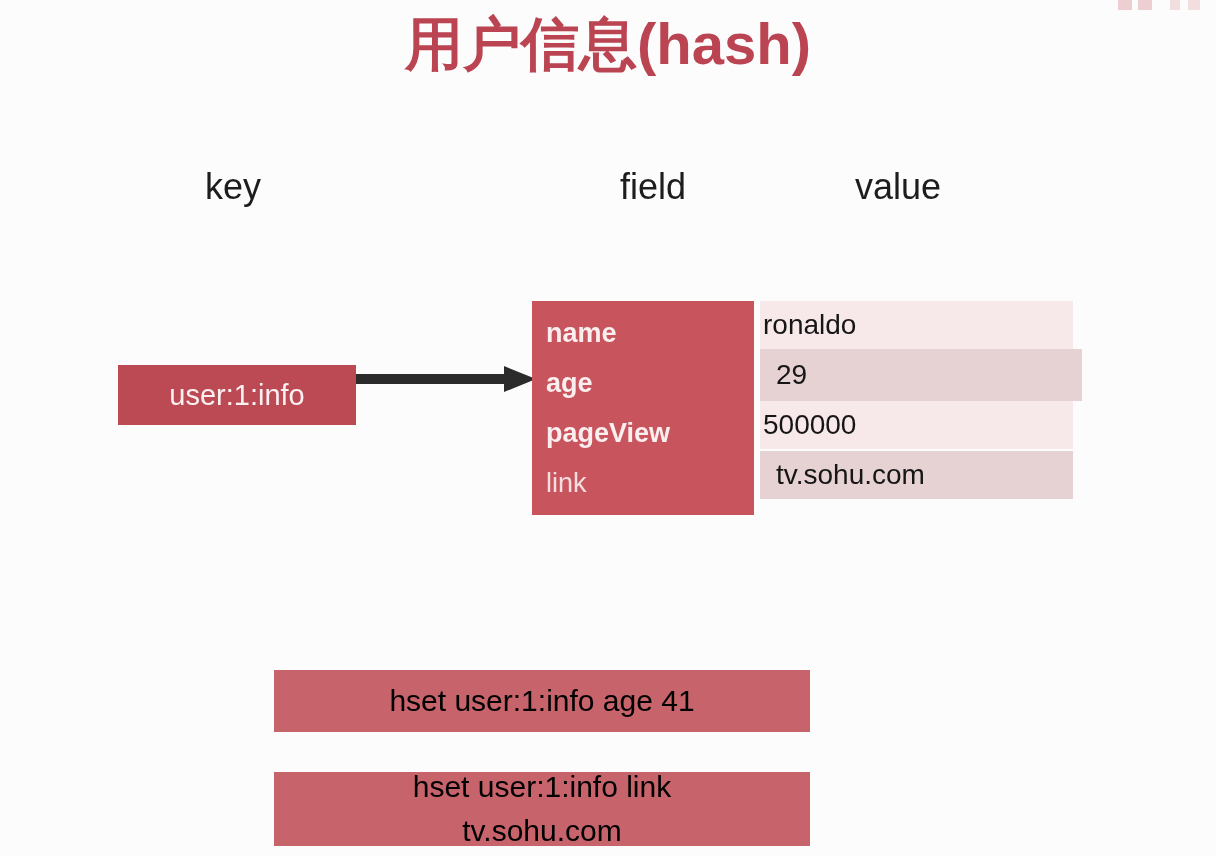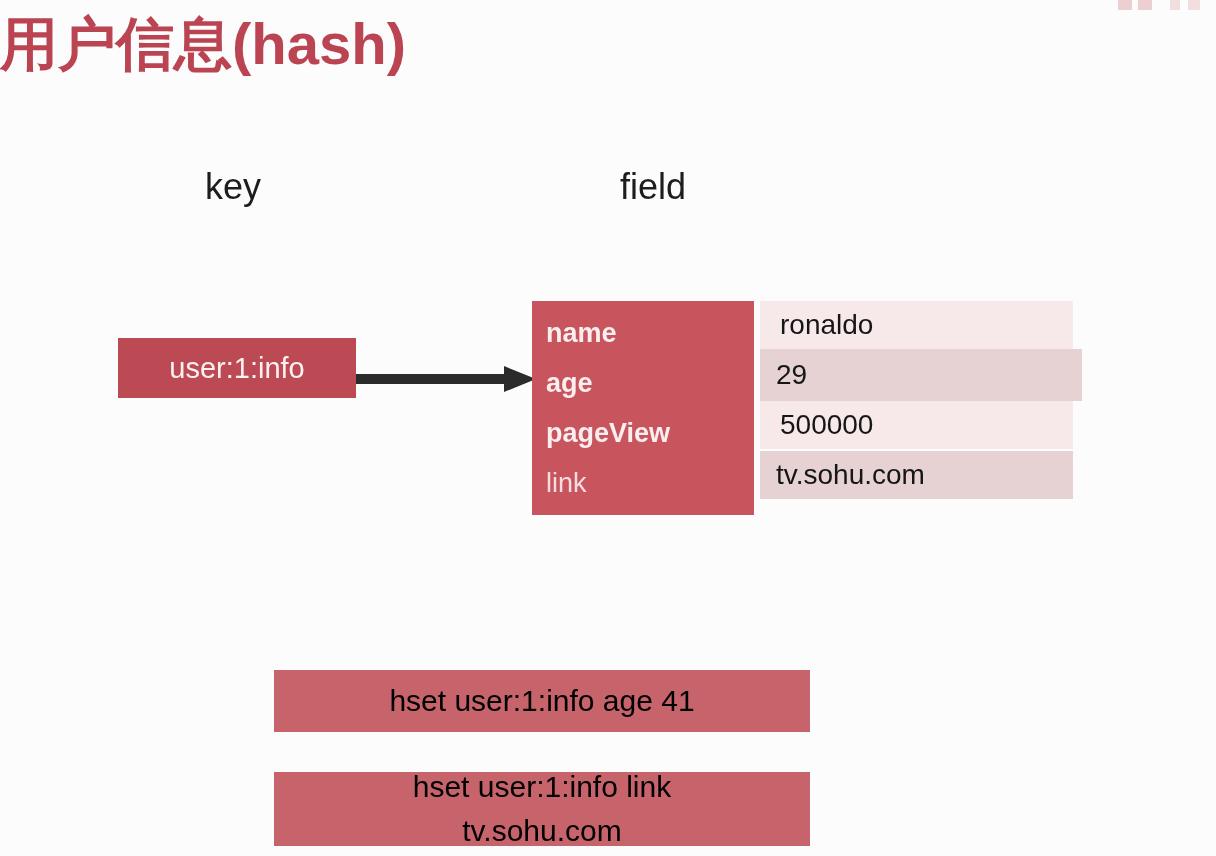--- a/index.html
+++ b/index.html
@@ -37,21 +37,21 @@
         rgba(190,80,90,0.6) 70px, rgba(190,80,90,0.6) 82px,
         rgba(255,255,255,0) 82px);
     filter: blur(0.6px);
   }
 
   #title {
     position: absolute;
     top: 6px;
     left: 0;
     width: 1216px;
-    text-align: left;
+    text-align: center;
     font-size: 58px;
     font-weight: bold;
     color: #bb4452;
     letter-spacing: 0px;
     white-space: nowrap;
   }
 
   .col-header {
     position: absolute;
     font-size: 36px;
@@ -60,21 +60,21 @@
     white-space: nowrap;
   }
   #header-key   { left: 205px; top: 166px; }
   #header-field { left: 620px; top: 166px; }
   #header-value { left: 855px; top: 166px; }
 
   
   #key-box {
     position: absolute;
     left: 118px;
-    top: 338px;
+    top: 365px;
     width: 238px;
     height: 60px;
     background: #bc4a55;
     display: flex;
     align-items: center;
     justify-content: center;
   }
   #key-box .label {
     font-size: 29px;
     color: #fdf0f1;
@@ -127,21 +127,21 @@
     left: 228px;
     top: 0;
     width: 313px;
     height: 48px;
     display: flex;
     align-items: center;
   }
   .cell-value .txt {
     font-size: 28px;
     color: #161616;
-    padding-left: 20px;
+    padding-left: 3px;
     white-space: nowrap;
   }
   .tint-a { background: #f7e9e9; }
   .tint-b { background: #e6d2d2; }
   
   .row.wide .cell-value {
     width: 322px;
     height: 52px;
     top: -2px;
   }
@@ -180,20 +180,21 @@
 <body>
 
 <div id="slide">
 
   <div id="watermark"></div>
 
   <div id="title">用户信息(hash)</div>
 
   <div class="col-header" id="header-key">key</div>
   <div class="col-header" id="header-field">field</div>
+  <div class="col-header" id="header-value">value</div>
 
   <div id="key-box">
     <span class="label">user:1:info</span>
   </div>
 
   <div id="arrow">
     <svg width="180" height="30" viewBox="0 0 180 30">
       <rect x="0" y="10" width="152" height="10" fill="#2b2b2b"></rect>
       <polygon points="148,2 180,15 148,28" fill="#2b2b2b"></polygon>
     </svg>

